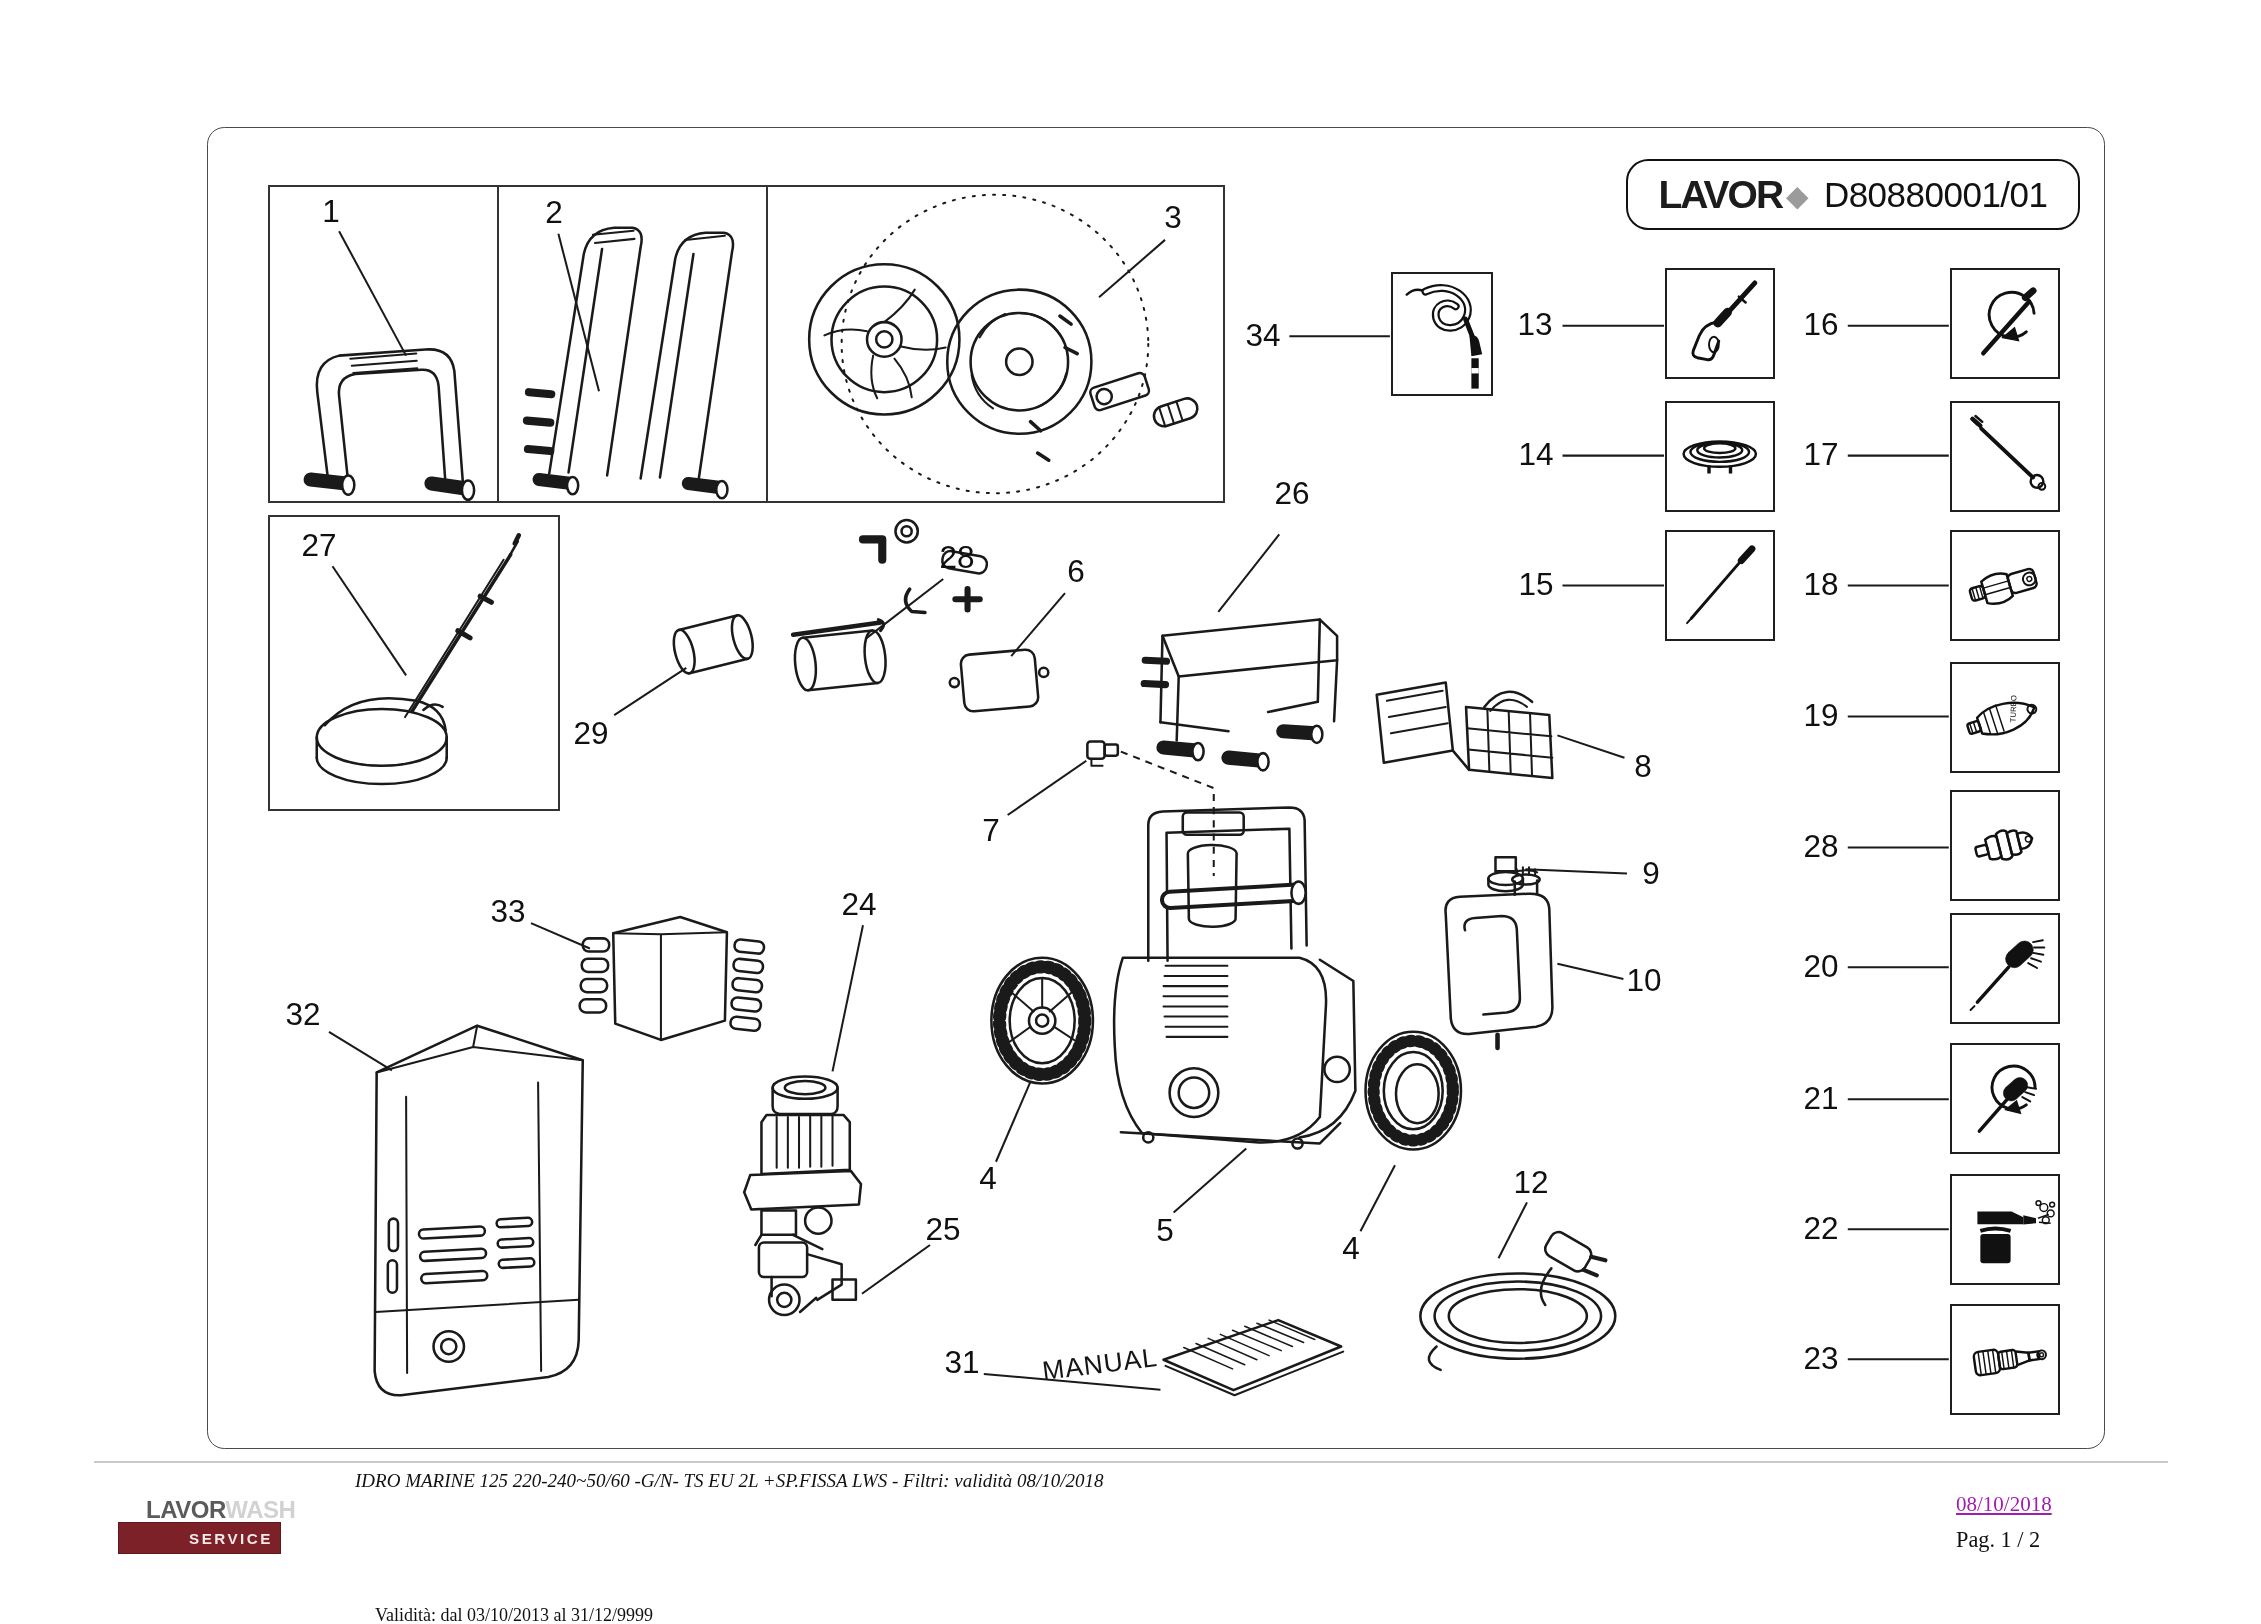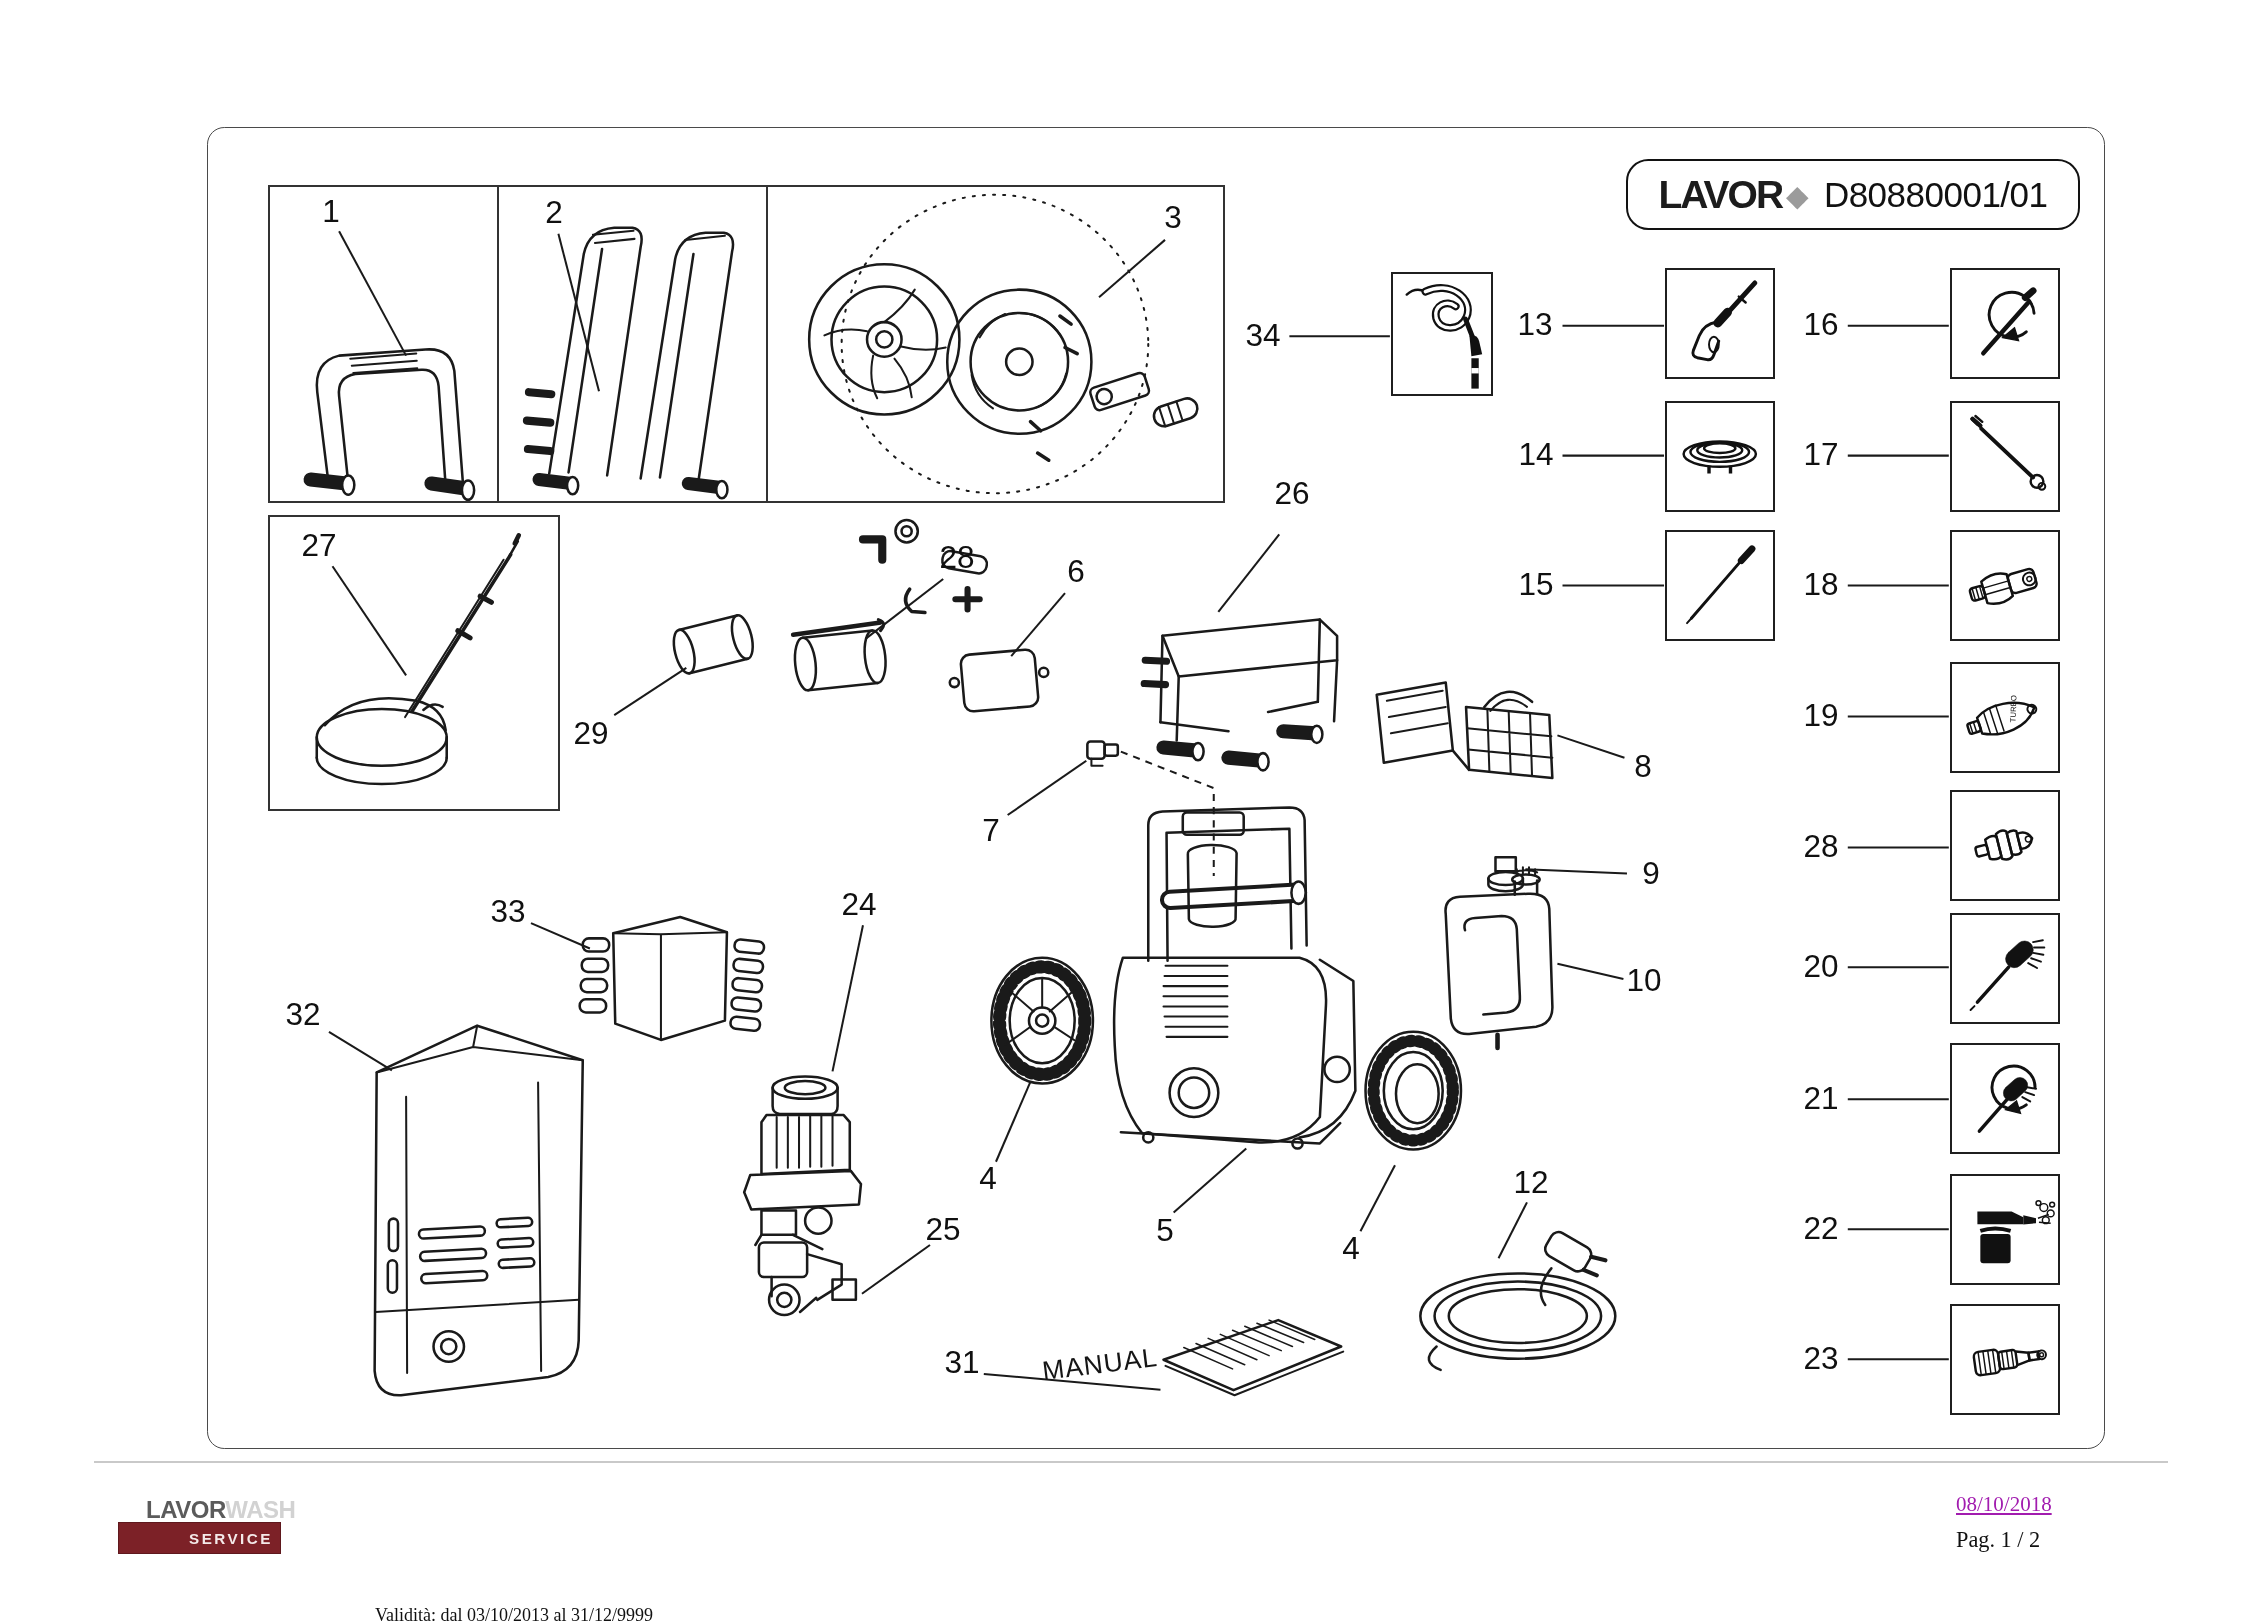--- a/index.html
+++ b/index.html
@@ -330,20 +330,21 @@
 
   <div class="badge">
     <span class="brand">LAVOR</span>
     <span class="mark">◆</span>
     <span class="code">D80880001/01</span>
   </div>
 
   <div class="manual-label">MANUAL</div>
 
   <div class="footer-rule"></div>
+  <div class="ft-italic">IDRO MARINE 125 220-240~50/60 -G/N- TS EU 2L +SP.FISSA LWS - Filtri: validità 08/10/2018</div>
   <div class="ft-small">Validità: dal 03/10/2013 al 31/12/9999</div>
   <div class="ft-date">08/10/2018</div>
   <div class="ft-page">Pag. 1 / 2</div>
 
   <div class="lw-logo">
     <div class="lw-top">
       <span class="w1">LAVOR</span><span class="w2">WASH</span>
     </div>
     <div class="lw-banner">
       <span>SERVICE</span>

